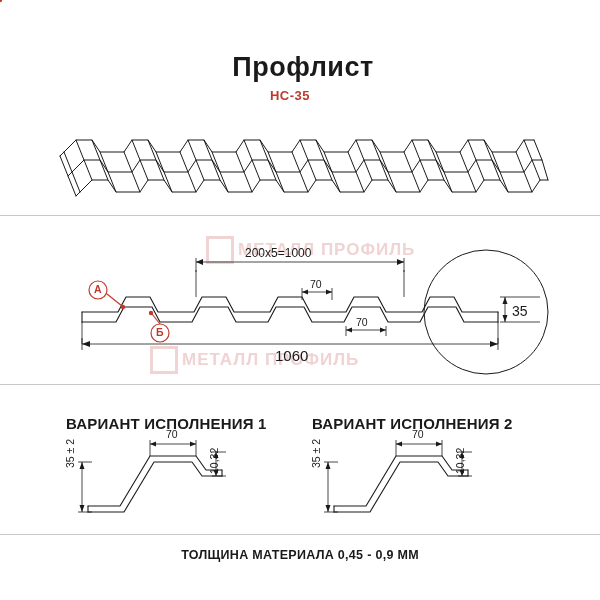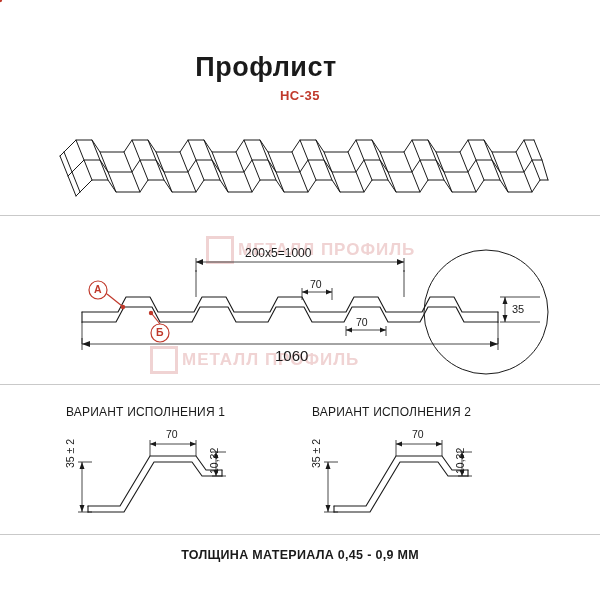--- a/index.html
+++ b/index.html
@@ -21,24 +21,25 @@
     width: 600px; height: 600px;
   }
   .title {
     position: absolute;
     left: 0; top: 52px;
     width: 532px;
     text-align: center;
     font-size: 27px;
     font-weight: bold;
     letter-spacing: 0.5px;
+    padding-left: 37px;
   }
   .subtitle {
     position: absolute;
-    left: 18px; top: 88px;
+    left: 8px; top: 88px;
     width: 564px;
     text-align: center;
     font-size: 13px;
     font-weight: bold;
     color: #c0392b;
     letter-spacing: 0.5px;
   }
   .hr-top {
     position: absolute;
     left: 0; top: 215px;
@@ -55,24 +56,25 @@
   }
   .hr-foot {
     position: absolute;
     left: 0; top: 534px;
     width: 600px;
     height: 1px;
     background: #c9c9c9;
   }
   .var-label {
     position: absolute;
-    font-size: 12px;
-    font-weight: normal;
+    font-size: 15px;
+    font-weight: bold;
     letter-spacing: 0.2px;
     line-height: 14px;
+    margin-top: 12px;
   }
   .var1 { left: 66px; top: 405px; }
   .var2 { left: 312px; top: 405px; }
   .footer-note {
     position: absolute;
     left: 0; top: 548px;
     width: 600px;
     text-align: center;
     font-size: 12.5px;
     font-weight: bold;
@@ -236,21 +238,21 @@
       <path d="M160,324 L152,314" stroke="#c0392b" stroke-width="1.2" fill="none"></path>
       <circle cx="151,313" r="2.2" fill="#c0392b"></circle>
       <circle cx="151" cy="313" r="2.2" fill="#c0392b"></circle>
     </g>
   </svg>
 
   <div style="position:absolute; left:245px; top:246px; font-size:12px;">200х5=1000</div>
   <div style="position:absolute; left:310px; top:278px; font-size:10.5px;">70</div>
   <div style="position:absolute; left:356px; top:316px; font-size:10.5px;">70</div>
   <div style="position:absolute; left:275px; top:347px; font-size:15px;">1060</div>
-  <div style="position:absolute; left:512px; top:303px; font-size:11px;">35</div>
+  <div style="position:absolute; left:512px; top:303px; font-size:14px;">35</div>
   <div style="position:absolute; left:94px; top:283px; font-size:10.5px; color:#c0392b; font-weight:bold;">А</div>
   <div style="position:absolute; left:156px; top:326px; font-size:10.5px; color:#c0392b; font-weight:bold;">Б</div>
 
   <div class="var-label var1">
     <div>ВАРИАНТ ИСПОЛНЕНИЯ 1</div>
   </div>
   <div class="var-label var2">
     <div>ВАРИАНТ ИСПОЛНЕНИЯ 2</div>
   </div>
 

